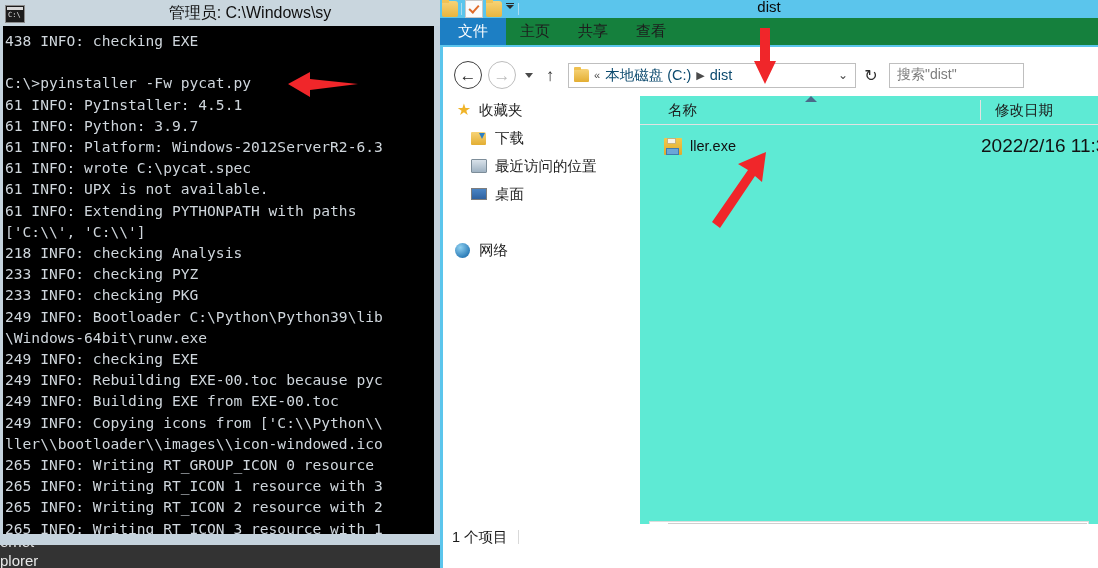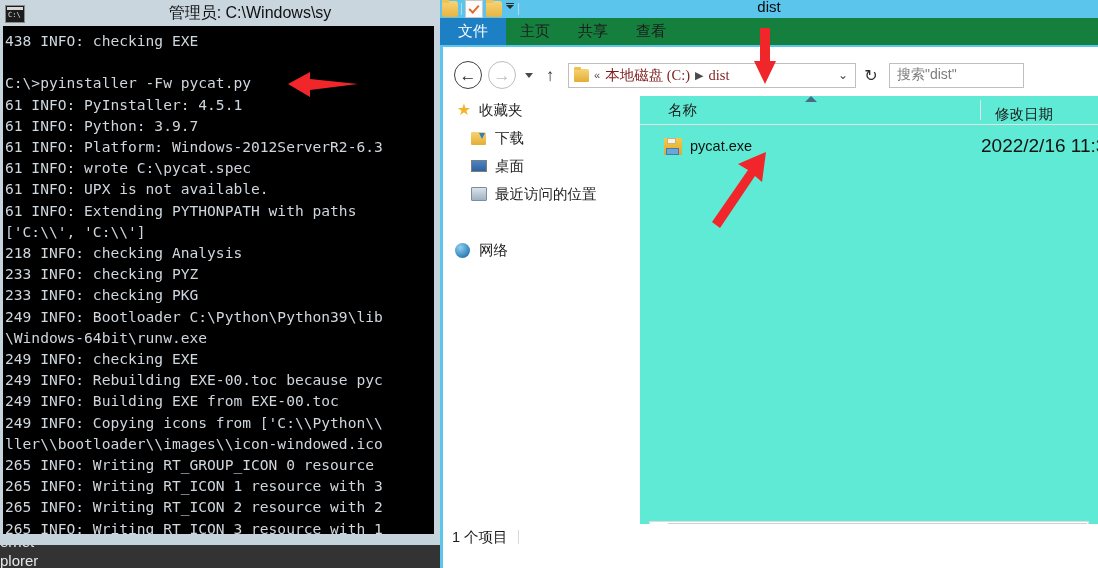--- a/index.html
+++ b/index.html
@@ -153,21 +153,21 @@
   }
   #addr-folder-ico{
     width:15px;height:13px;margin-left:5px;flex:none;position:relative;
     background:linear-gradient(180deg,#f7d376 0%,#e3ae33 100%);
     border-radius:1px 2px 1px 1px;
   }
   #addr-folder-ico:before{
     content:"";position:absolute;left:0;top:-2px;width:7px;height:3px;
     background:#efc04f;border-radius:1px 1px 0 0;
   }
-  .crumb{font-size:14.5px;color:#7f1d1d;white-space:nowrap;font-family:Liberation Serif, serif;}
+  .crumb{font-size:14.5px;color:#0c4a6e;white-space:nowrap;}
   .crumb-sep{font-size:11px;color:#4a4a4a;padding:0 5px;}
   #addr-dd{margin-left:auto;font-size:12px;color:#4a4a4a;padding-right:7px;}
   #refresh-btn{
     font-size:16px;color:#2f2f2f;margin-left:6px;flex:none;width:18px;text-align:center;
   }
   #search-box{
     flex:none;width:135px;height:25px;margin-left:9px;
     border:1px solid #bfbfbf;background:#ffffff;
     display:flex;align-items:center;box-sizing:border-box;
   }
@@ -229,21 +229,21 @@
     padding-left:28px;box-sizing:border-box;
     font-size:14.5px;color:#1b1b1b;position:relative;
   }
   #sort-arrow{
     position:absolute;left:165px;top:0px;width:0;height:0;
     border-left:6px solid transparent;border-right:6px solid transparent;
     border-bottom:6px solid #4a6a8a;
   }
   #col-divider{width:1px;height:20px;background:#e2e2e2;}
   #col-date{
-    flex:1;height:28px;display:flex;align-items:flex-end;padding-left:14px;
+    flex:1;height:28px;display:flex;align-items:center;padding-left:14px;
     box-sizing:border-box;font-size:14.5px;color:#1b1b1b;
   }
   .file-row{
     position:absolute;left:0;top:37px;width:458px;height:26px;
     display:flex;align-items:center;cursor:default;
   }
   #file-ico{
     width:18px;height:17px;margin-left:24px;flex:none;position:relative;
     background:linear-gradient(180deg,#f2c94c 0%,#e0a92d 100%);
     border-radius:1px;
@@ -401,29 +401,29 @@
       <span>收藏夹</span>
     </div>
     <div class="nav-item indent">
       <span class="nav-ico">
           <span class="dl-ico" style="display:block"></span>
         </span>
       <span>下载</span>
     </div>
     <div class="nav-item indent">
       <span class="nav-ico">
+          <span class="recent-ico" style="display:block"></span>
+        </span>
+      <span>最近访问的位置</span>
+    </div>
+    <div class="nav-item indent">
+      <span class="nav-ico">
           <span class="desk-ico" style="display:block"></span>
         </span>
       <span>桌面</span>
-    </div>
-    <div class="nav-item indent">
-      <span class="nav-ico">
-          <span class="recent-ico" style="display:block"></span>
-        </span>
-      <span>最近访问的位置</span>
     </div>
     <div class="nav-gap"></div>
     <div class="nav-gap"></div>
     <div class="nav-item">
       <span class="nav-ico">
           <span class="net-ico" style="display:block"></span>
         </span>
       <span>网络</span>
     </div>
   </div>
@@ -435,21 +435,21 @@
         <span>名称</span>
       </div>
       <div id="col-divider"></div>
       <div id="col-date">
         <span>修改日期</span>
       </div>
     </div>
 
     <div class="file-row">
       <div id="file-ico"></div>
-      <span id="file-name">pycat.exe</span>
+      <span id="file-name">ller.exe</span>
       <span id="file-date">2022/2/16 11:3</span>
     </div>
   </div>
 
   <div id="hscroll">
     <div id="hs-left">‹</div>
     <div id="hs-thumb">|||</div>
   </div>
 
   <div id="status-bar">

